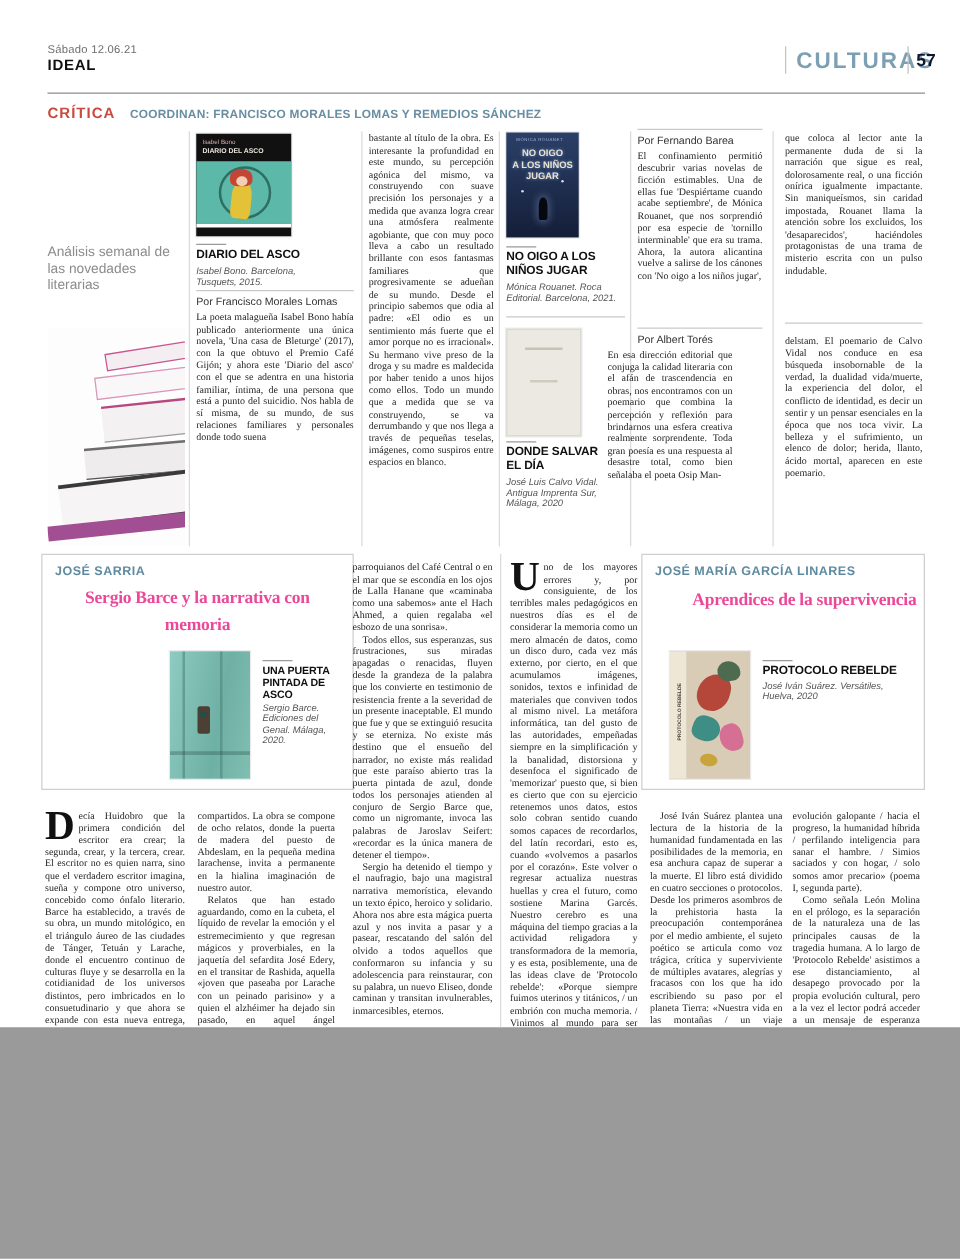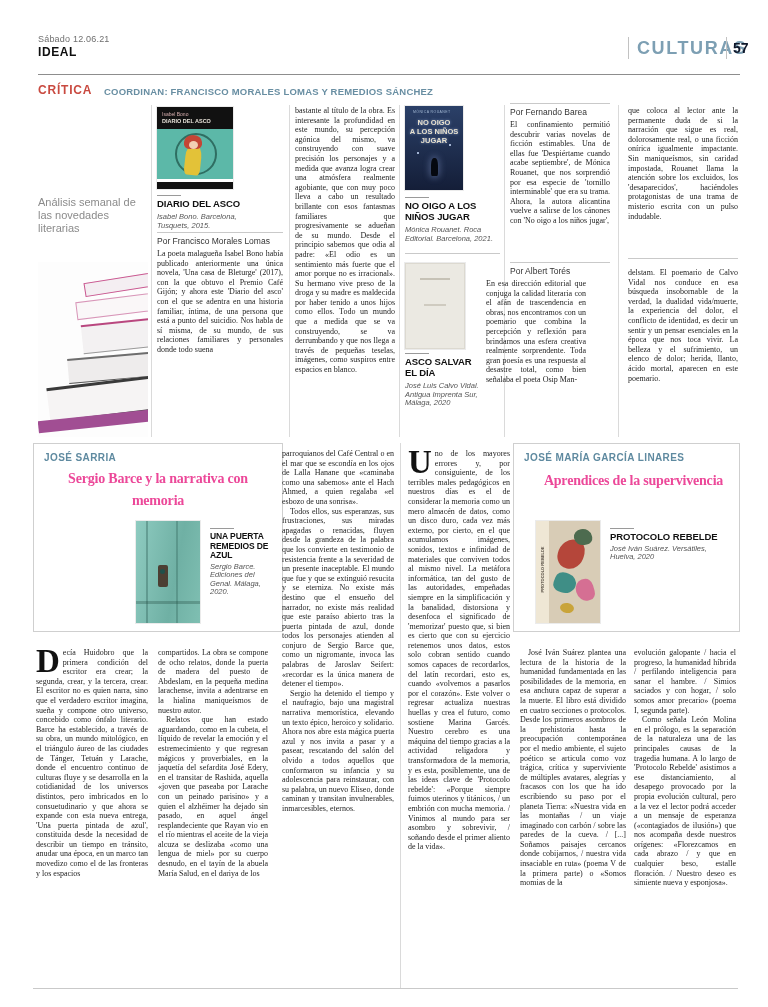--- a/index.html
+++ b/index.html
@@ -1,16 +1,16 @@
 <!DOCTYPE html>
 <html><head>
 <meta charset="utf-8">
 <style>
   html,body{margin:0;padding:0;background:#9a9a9a;}
-  #page{position:relative;width:768px;height:1007px;margin:0 auto;background:#ffffff;
+  #page{position:relative;width:768px;height:822px;margin:0 auto;background:#ffffff;
         font-family:"Liberation Sans",sans-serif;overflow:hidden;color:#1c1c1c;}
   .abs{position:absolute;}
   
   .m-date{font-size:9px;color:#6e6e6e;letter-spacing:.2px;}
   .m-brand{font-size:12px;font-weight:900;color:#0f0f0f;letter-spacing:.6px;}
   .m-section{font-size:18px;font-weight:700;color:#7d9fb3;letter-spacing:1.6px;}
   .m-pagenum{font-size:14px;font-weight:800;color:#0f172a;}
   .vbar{width:1px;background:#c2c2c2;}
   .hrule{height:1px;background:#c9c9c9;}
   .hrule-dark{height:1px;background:#8d8d8d;}
@@ -109,21 +109,21 @@
   </div>
   <div class="abs cap-rule" style="left:405px;top:197px;"></div>
   <div class="abs cap-title" style="left:405px;top:201px;width:92px;">NO OIGO A LOS NIÑOS JUGAR</div>
   <div class="abs cap-credit" style="left:405px;top:224px;width:90px;">Mónica Rouanet. Roca Editorial. Barcelona, 2021.</div>
   <div class="abs hrule" style="left:405px;top:253px;width:95px;"></div>
   <div class="abs cover" style="left:405px;top:263px;width:58px;height:84px;background:#ebe9e2;border:1px solid #dcd9d0;">
     <div class="abs" style="left:14px;top:14px;width:30px;height:2px;background:#c6c2b6;"></div>
     <div class="abs" style="left:18px;top:40px;width:22px;height:2px;background:#cfcbc0;"></div>
   </div>
   <div class="abs cap-rule" style="left:405px;top:353px;"></div>
-  <div class="abs cap-title" style="left:405px;top:357px;width:80px;">ASCO SALVAR EL DÍA</div>
+  <div class="abs cap-title" style="left:405px;top:357px;width:80px;">DONDE SALVAR EL DÍA</div>
   <div class="abs cap-credit" style="left:405px;top:380px;width:92px;">José Luis Calvo Vidal. Antigua Imprenta Sur, Málaga, 2020</div>
 
   <div class="abs byline" style="left:510px;top:103px;width:100px;">Por Fernando Barea</div>
   <div class="abs body-text" style="left:510px;top:120px;width:100px;height:134px;">
     <p>El confinamiento permitió descubrir varias novelas de ficción estimables. Una de ellas fue 'Despiértame cuando acabe septiembre', de Mónica Rouanet, que nos sorprendió por esa especie de 'tornillo interminable' que era su trama. Ahora, la autora alicantina vuelve a salirse de los cánones con 'No oigo a los niños jugar',</p>
   </div>
   <div class="abs byline" style="left:510px;top:262px;width:100px;">Por Albert Torés</div>
   <div class="abs body-text" style="left:486px;top:279px;width:100px;height:132px;">
     <p>En esa dirección editorial que conjuga la calidad literaria con el afán de trascendencia en obras, nos encontramos con un poemario que combina la percepción y reflexión para brindarnos una esfera creativa realmente sorprendente. Toda gran poesía es una respuesta al desastre total, como bien señalaba el poeta Osip Man-</p>
   </div>
@@ -144,43 +144,43 @@
     <div class="abs art-headline" style="left:9px;top:24px;width:230px;">Sergio Barce y la narrativa con memoria</div>
     <div class="abs cover" style="left:102px;top:77px;width:64px;height:102px;background:linear-gradient(100deg,#8ecbc0,#6fb0a4 60%,#7fbfb2);">
       <div class="abs" style="left:10px;top:0;width:2px;height:102px;background:rgba(40,90,80,.35);"></div>
       <div class="abs" style="left:40px;top:0;width:2px;height:102px;background:rgba(40,90,80,.3);"></div>
       <div class="abs" style="left:22px;top:44px;width:10px;height:22px;background:#4c3f33;border-radius:2px;"></div>
       <div class="abs" style="left:24px;top:48px;width:5px;height:5px;background:#20504a;border-radius:50%;"></div>
       <div class="abs" style="left:0;top:80px;width:64px;height:3px;background:rgba(30,70,60,.3);"></div>
     </div>
     <div class="abs" style="left:176px;top:84px;width:64px;">
       <div class="cap-rule"></div>
-      <div class="cap-title" style="font-size:8.5px;line-height:9.5px;">UNA PUERTA REMEDIOS DE AZUL</div>
+      <div class="cap-title" style="font-size:8.5px;line-height:9.5px;">UNA PUERTA PINTADA DE ASCO</div>
       <div class="cap-credit">Sergio Barce. Ediciones del Genal. Málaga, 2020.</div>
     </div>
   </div>
   <div class="abs body-text" style="left:36px;top:648px;width:112px;height:312px;">
     <p><span class="dropcap">D</span><span>ecía Huidobro que la primera condición del escritor era crear; la segunda, crear, y la tercera, crear. El escritor no es quien narra, sino que el verdadero escritor imagina, sueña y compone otro universo, concebido como ónfalo literario. Barce ha establecido, a través de su obra, un mundo mitológico, en el triángulo áureo de las ciudades de Tánger, Tetuán y Larache, donde el encuentro continuo de culturas fluye y se desarrolla en la cotidianidad de los universos distintos, pero imbricados en lo consuetudinario y que ahora se expande con esta nueva entrega, 'Una puerta pintada de azul', constituida desde la necesidad de describir un tiempo en tránsito, anudar una época, en un marco tan movedizo como el de las fronteras y los espacios</span></p>
   </div>
   <div class="abs body-text" style="left:158px;top:648px;width:110px;height:312px;">
-    <p>compartidos. La obra se compone de ocho relatos, donde la puerta de madera del puesto de Abdeslam, en la pequeña medina larachense, invita a adentrarse en la hialina maniqueísmos de nuestro autor.</p>
+    <p>compartidos. La obra se compone de ocho relatos, donde la puerta de madera del puesto de Abdeslam, en la pequeña medina larachense, invita a permanente en la hialina imaginación de nuestro autor.</p>
     <p class="ind">Relatos que han estado aguardando, como en la cubeta, el líquido de revelar la emoción y el estremecimiento y que regresan mágicos y proverbiales, en la jaquetía del sefardita José Edery, en el transitar de Rashida, aquella «joven que paseaba por Larache con un peinado parisino» y a quien el alzhéimer ha dejado sin pasado, en aquel ángel resplandeciente que Rayan vio en el río mientras el aceite de la vieja alcuza se deslizaba «como una lengua de miel» por su cuerpo desnudo, en el tayín de la abuela María Salud, en el dariya de los</p>
   </div>
   <div class="abs body-text" style="left:282px;top:449px;width:112px;height:512px;">
     <p>parroquianos del Café Central o en el mar que se escondía en los ojos de Lalla Hanane que «caminaba como una sabemos» ante el Hach Ahmed, a quien regalaba «el esbozo de una sonrisa».</p>
     <p class="ind">Todos ellos, sus esperanzas, sus frustraciones, sus miradas apagadas o renacidas, fluyen desde la grandeza de la palabra que los convierte en testimonio de resistencia frente a la severidad de un presente inaceptable. El mundo que fue y que se extinguió resucita y se eterniza. No existe más destino que el ensueño del narrador, no existe más realidad que este paraíso abierto tras la puerta pintada de azul, donde todos los personajes atienden al conjuro de Sergio Barce que, como un nigromante, invoca las palabras de Jaroslav Seifert: «recordar es la única manera de detener el tiempo».</p>
     <p class="ind">Sergio ha detenido el tiempo y el naufragio, bajo una magistral narrativa memorística, elevando un texto épico, heroico y solidario. Ahora nos abre esta mágica puerta azul y nos invita a pasar y a pasear, rescatando del salón del olvido a todos aquellos que conformaron su infancia y su adolescencia para reinstaurar, con su palabra, un nuevo Eliseo, donde caminan y transitan invulnerables, inmarcesibles, eternos.</p>
   </div>
 
   <div class="abs body-text" style="left:408px;top:449px;width:102px;height:512px;">
     <p><span class="dropcap">U</span><span>no de los mayores errores y, por consiguiente, de los terribles males pedagógicos en nuestros días es el de considerar la memoria como un mero almacén de datos, como un disco duro, cada vez más externo, por cierto, en el que acumulamos imágenes, sonidos, textos e infinidad de materiales que conviven todos al mismo nivel. La metáfora informática, tan del gusto de las autoridades, empeñadas siempre en la simplificación y la banalidad, distorsiona y desenfoca el significado de 'memorizar' puesto que, si bien es cierto que con su ejercicio retenemos unos datos, estos solo cobran sentido cuando somos capaces de recordarlos, del latín recordari, esto es, cuando «volvemos a pasarlos por el corazón». Este volver o regresar actualiza nuestras huellas y crea el futuro, como sostiene Marina Garcés. Nuestro cerebro es una máquina del tiempo gracias a la actividad religadora y transformadora de la memoria, y es esta, posiblemente, una de las ideas clave de 'Protocolo rebelde': «Porque siempre fuimos uterinos y titánicos, / un embrión con mucha memoria. / Vinimos al mundo para ser asombro y sobrevivir, / soñando desde el primer aliento de la vida».</span></p>
   </div>
   <div class="abs hbox" style="left:513px;top:443px;width:225px;height:187px;">
     <div class="abs art-kicker" style="left:10px;top:8px;">JOSÉ MARÍA GARCÍA LINARES</div>
-    <div class="abs art-headline" style="left:16px;top:26px;width:207px;text-align:center;">Aprendices de la supervivencia</div>
+    <div class="abs art-headline" style="left:26px;top:26px;width:207px;text-align:center;">Aprendices de la supervivencia</div>
     <div class="abs cover" style="left:22px;top:77px;width:64px;height:102px;background:#d8ccb6;">
       <div class="abs" style="left:0;top:0;width:13px;height:102px;background:#efe7d5;">
         <div class="tinytxt" style="left:-16px;top:46px;font-size:4px;font-weight:700;color:#4a4238;transform:rotate(-90deg);">PROTOCOLO REBELDE</div>
       </div>
       <div class="abs" style="left:22px;top:18px;width:26px;height:30px;background:#b5463a;border-radius:60% 40% 55% 45%;transform:rotate(14deg);"></div>
       <div class="abs" style="left:38px;top:8px;width:18px;height:16px;background:#4d6b4f;border-radius:50% 60% 40% 55%;transform:rotate(-10deg);"></div>
       <div class="abs" style="left:18px;top:52px;width:22px;height:20px;background:#3f8e86;border-radius:45% 55% 60% 40%;transform:rotate(20deg);"></div>
       <div class="abs" style="left:40px;top:58px;width:18px;height:22px;background:#d56f93;border-radius:55% 45% 40% 60%;transform:rotate(-16deg);"></div>
       <div class="abs" style="left:24px;top:82px;width:14px;height:10px;background:#c9a43a;border-radius:50%;transform:rotate(8deg);"></div>
     </div>

